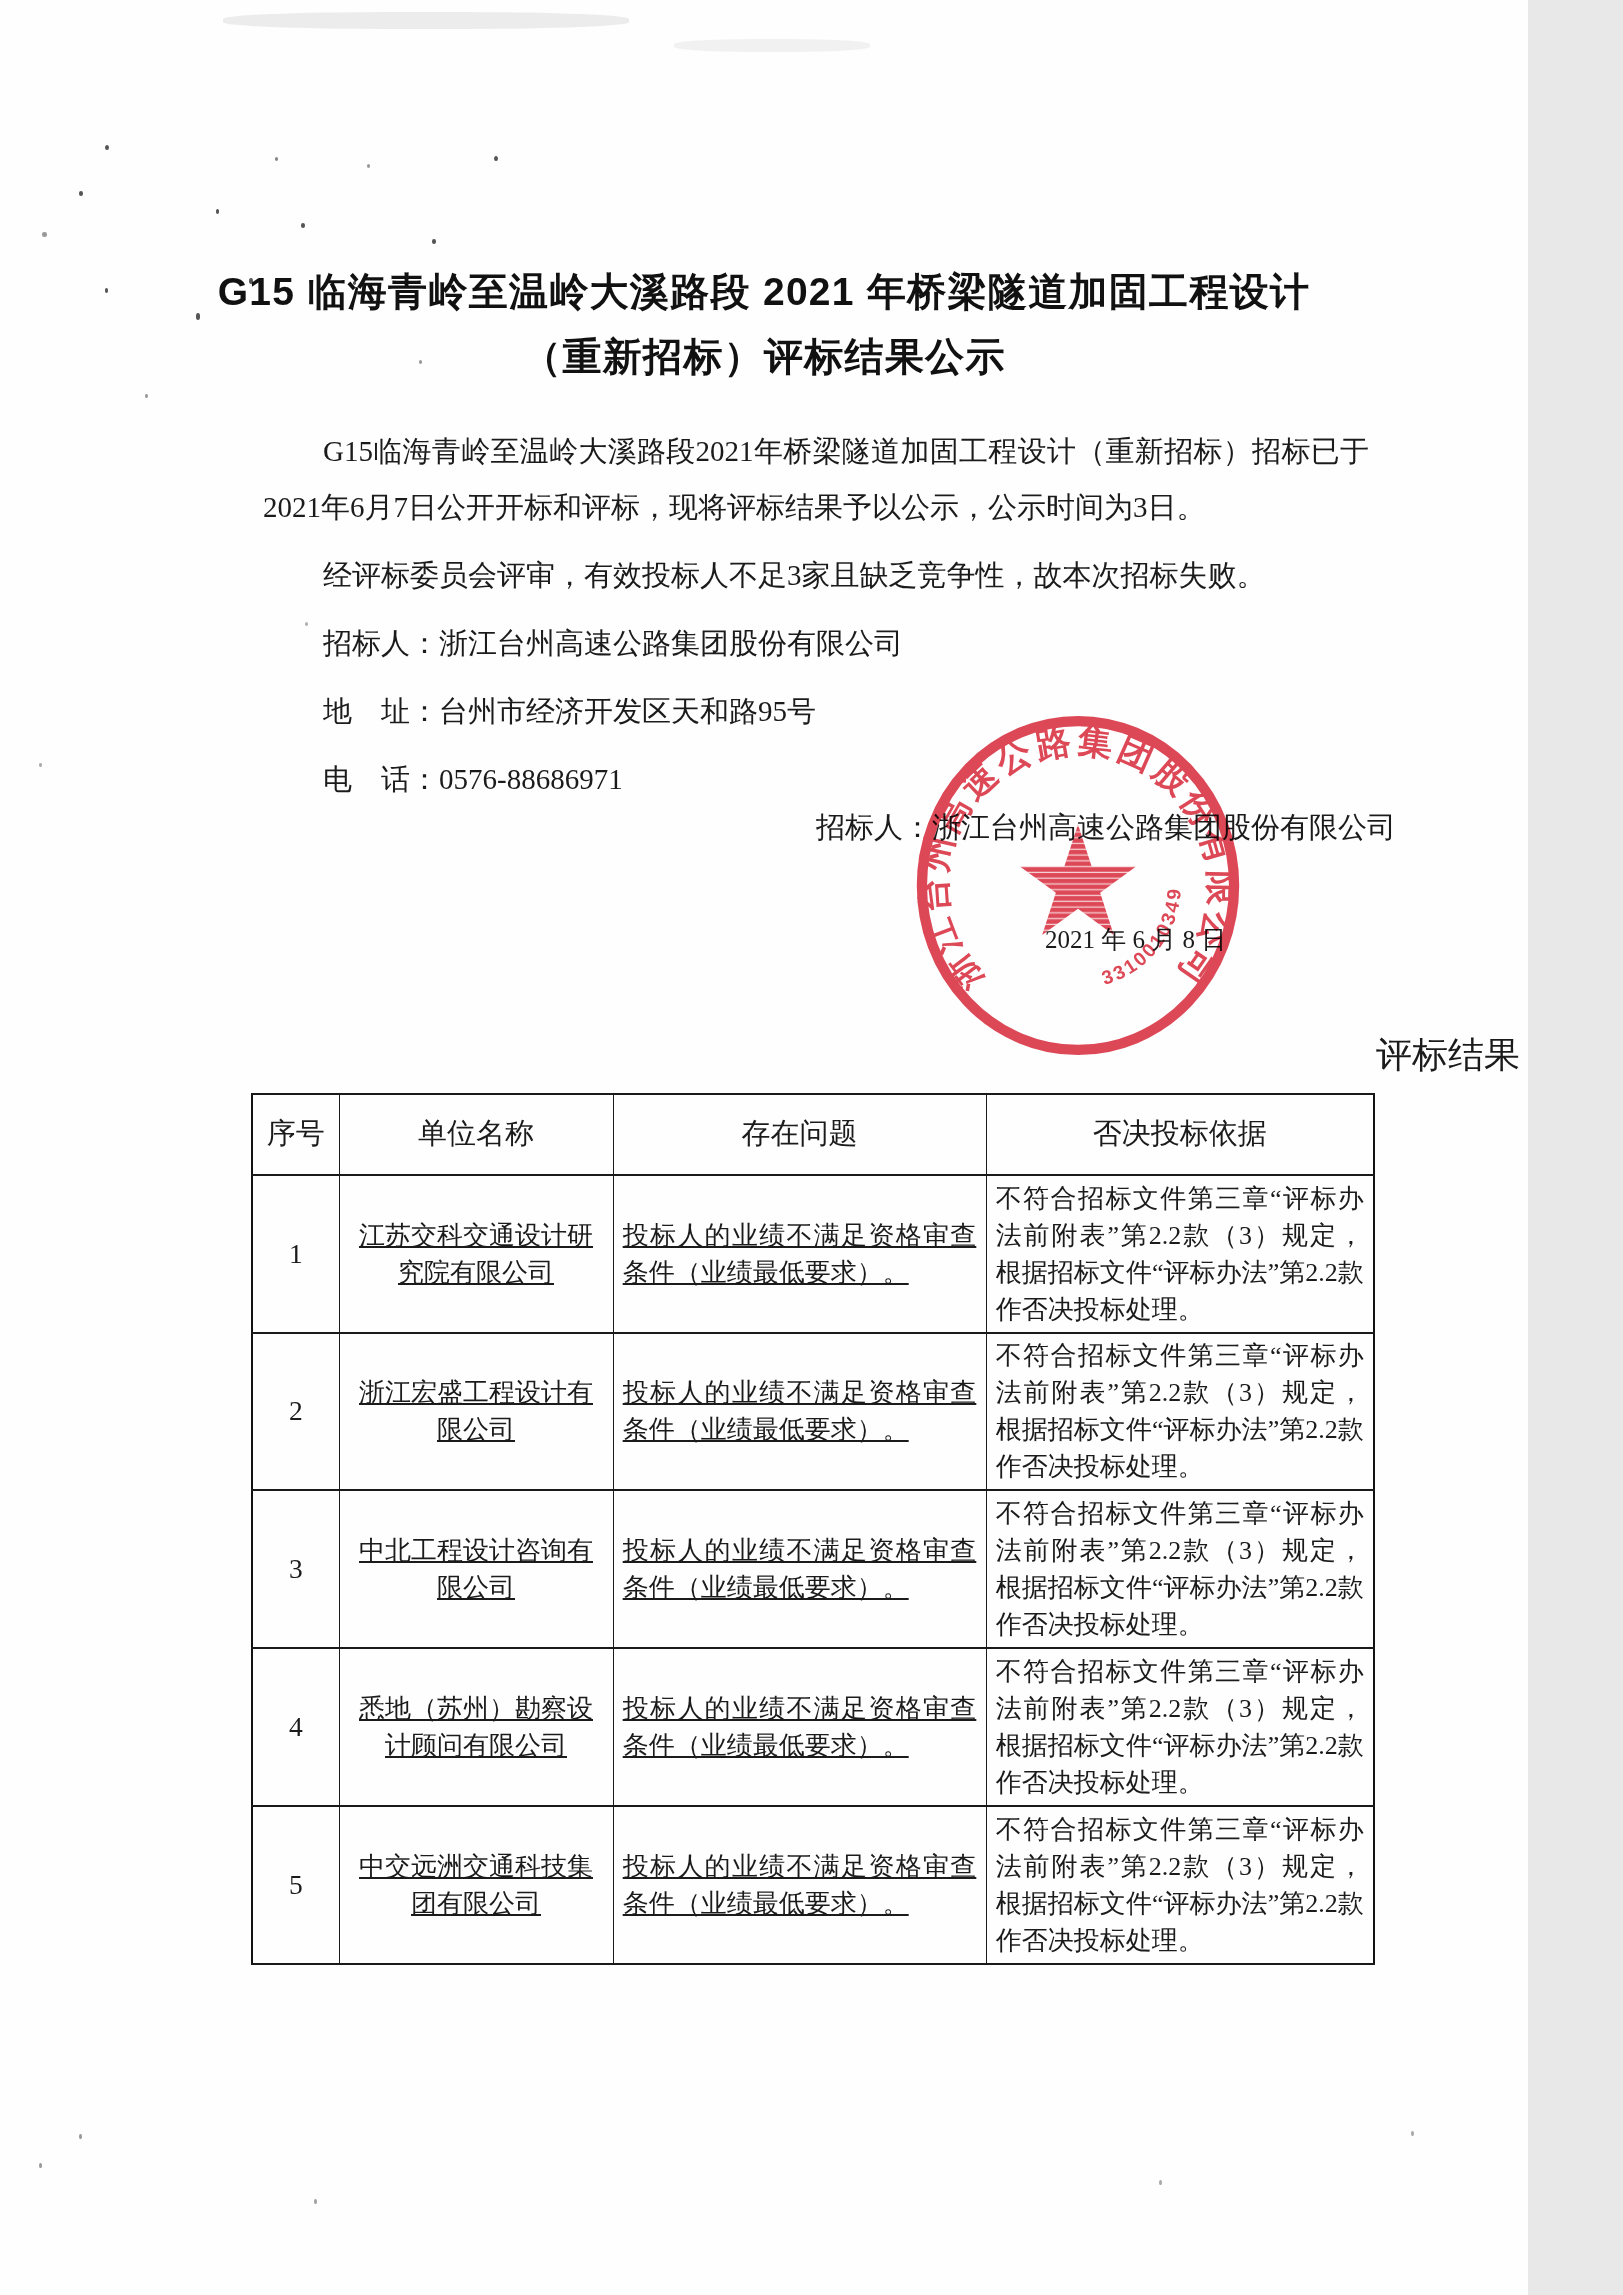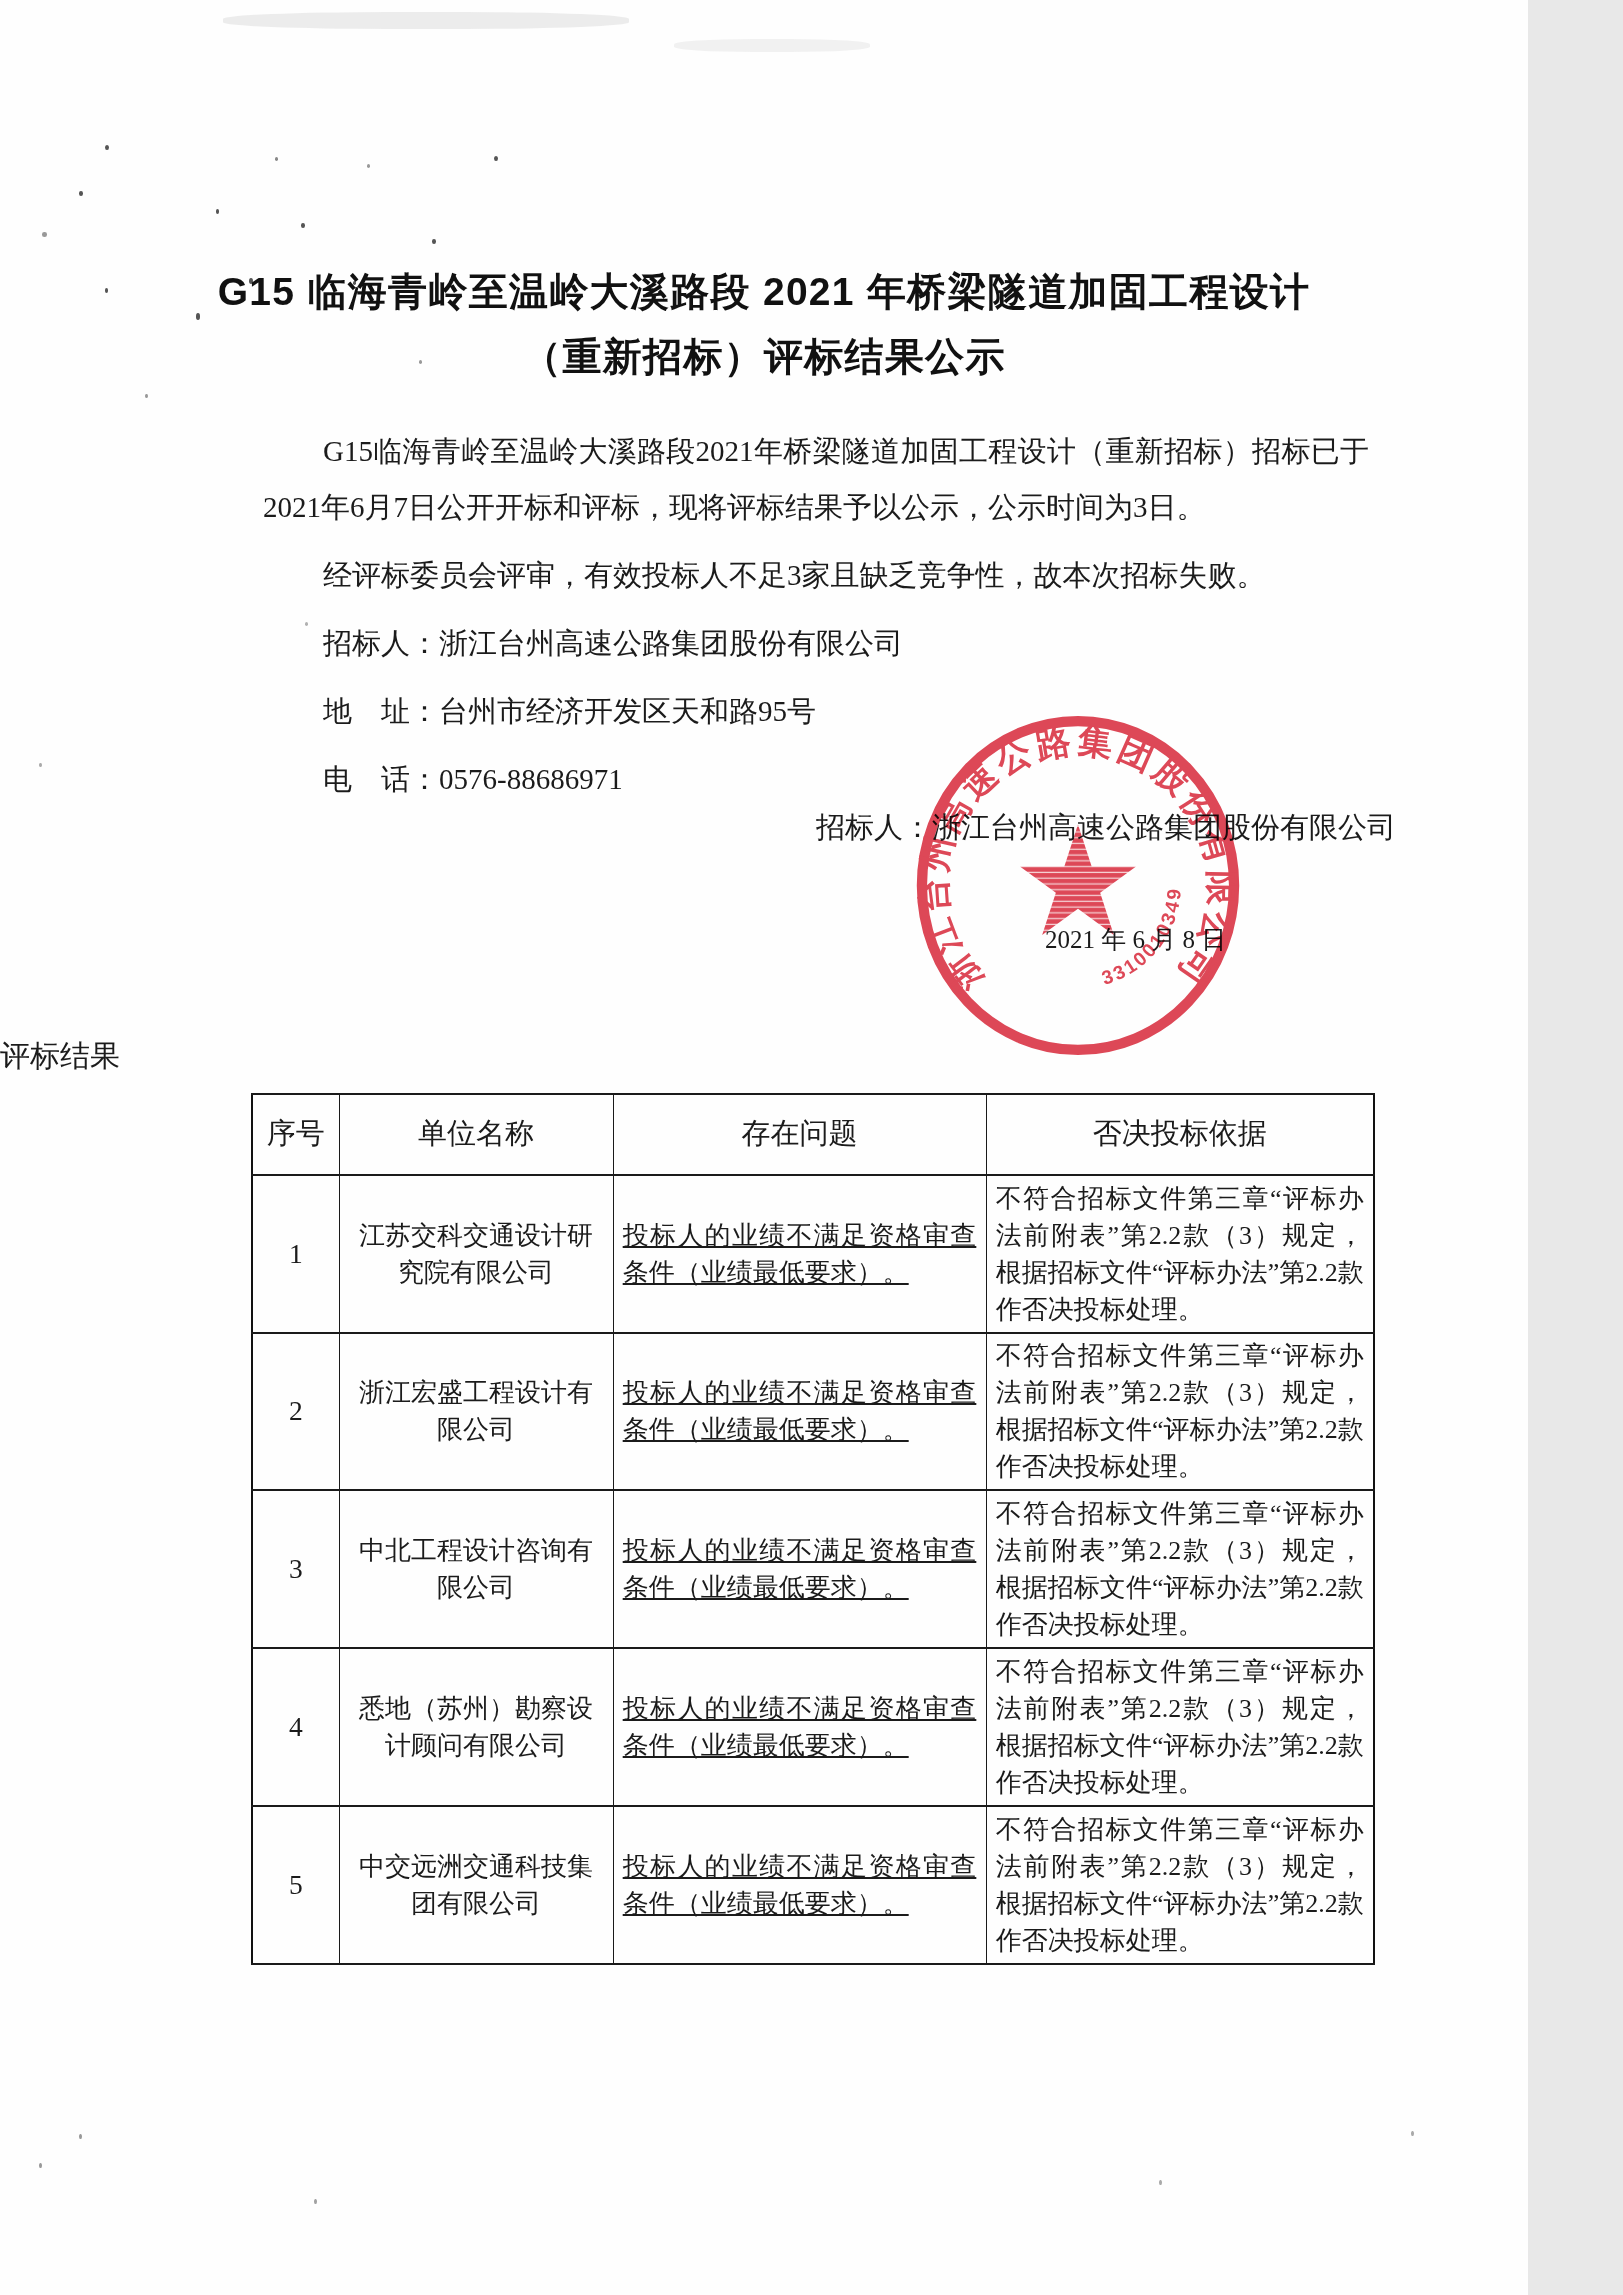--- a/index.html
+++ b/index.html
@@ -45,22 +45,22 @@
   .stamp{
     position:absolute;left:911px;top:710px;
     width:334px;height:351px;
     mix-blend-mode:multiply;
     opacity:.94;
     z-index:6;
     pointer-events:none;
   }
   
   .table-caption{
-    position:absolute;top:1037px;left:0;right:0;
-    text-align:left;font-size:30px;line-height:37px;
+    position:absolute;top:1037px;left:0;right:8px;
+    text-align:right;font-size:36px;line-height:37px;
   }
   table.results{
     position:absolute;left:251px;top:1093px;
     width:1122px;
     border-collapse:collapse;
     table-layout:fixed;
     font-size:26px;
   }
   table.results th, table.results td{
     border:1.3px solid #1a1a1a;
@@ -71,21 +71,21 @@
     margin-top:10px;
   }
   table.results{border:2.6px solid #111;}
   table.results thead th{
     height:71px;
     font-size:29px;font-weight:400;
     text-align:center;
   }
   table.results tbody tr{height:153px;}
   td.c-no{text-align:center;font-size:27.5px;}
-  td.c-company{text-align:center;line-height:37px;padding:3.9px 18.3px;}
+  td.c-company{text-align:center;line-height:37px;padding:3.9px 18.3px;text-decoration:underline;}
   td.c-problem{text-align:justify;line-height:37px;text-decoration:underline;}
   td.c-basis{text-align:justify;line-height:37px;padding:3.9px 7.9px;}
 </style>
 </head>
 <body>
 
 <div class="page">
 
   <div>
     <i class="smudge" style="left:223px;top:11.8px;width:406px;height:17px;"></i>

